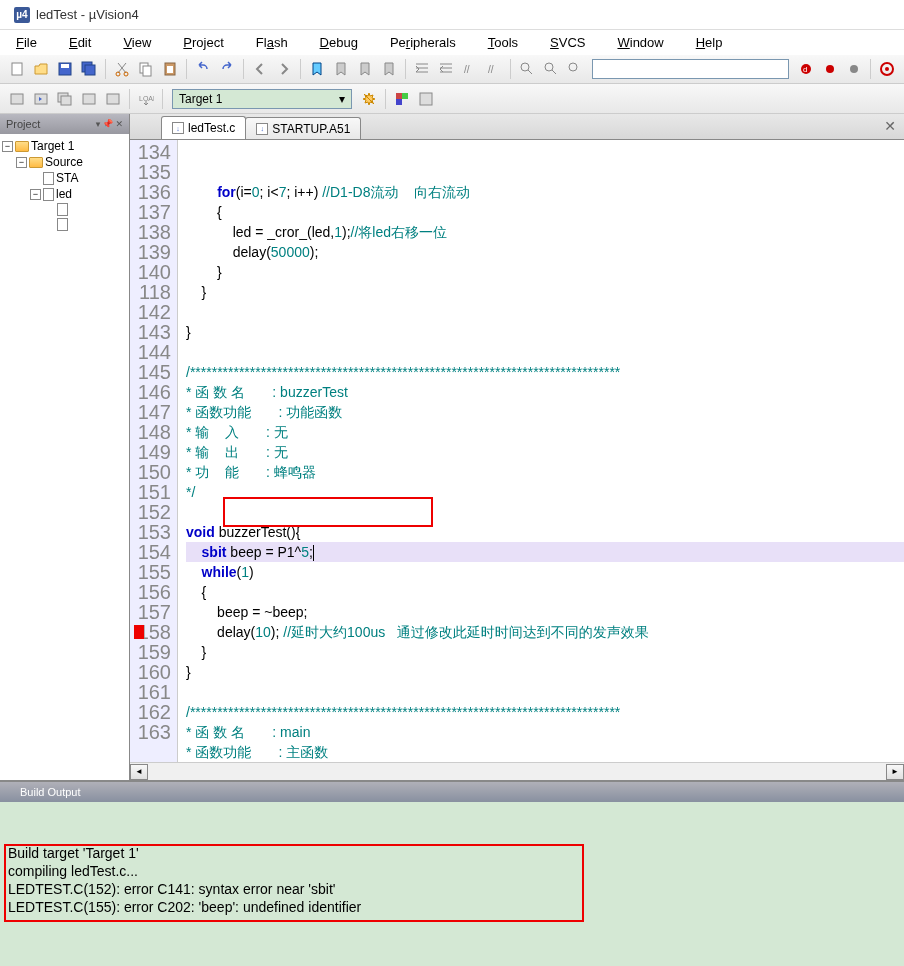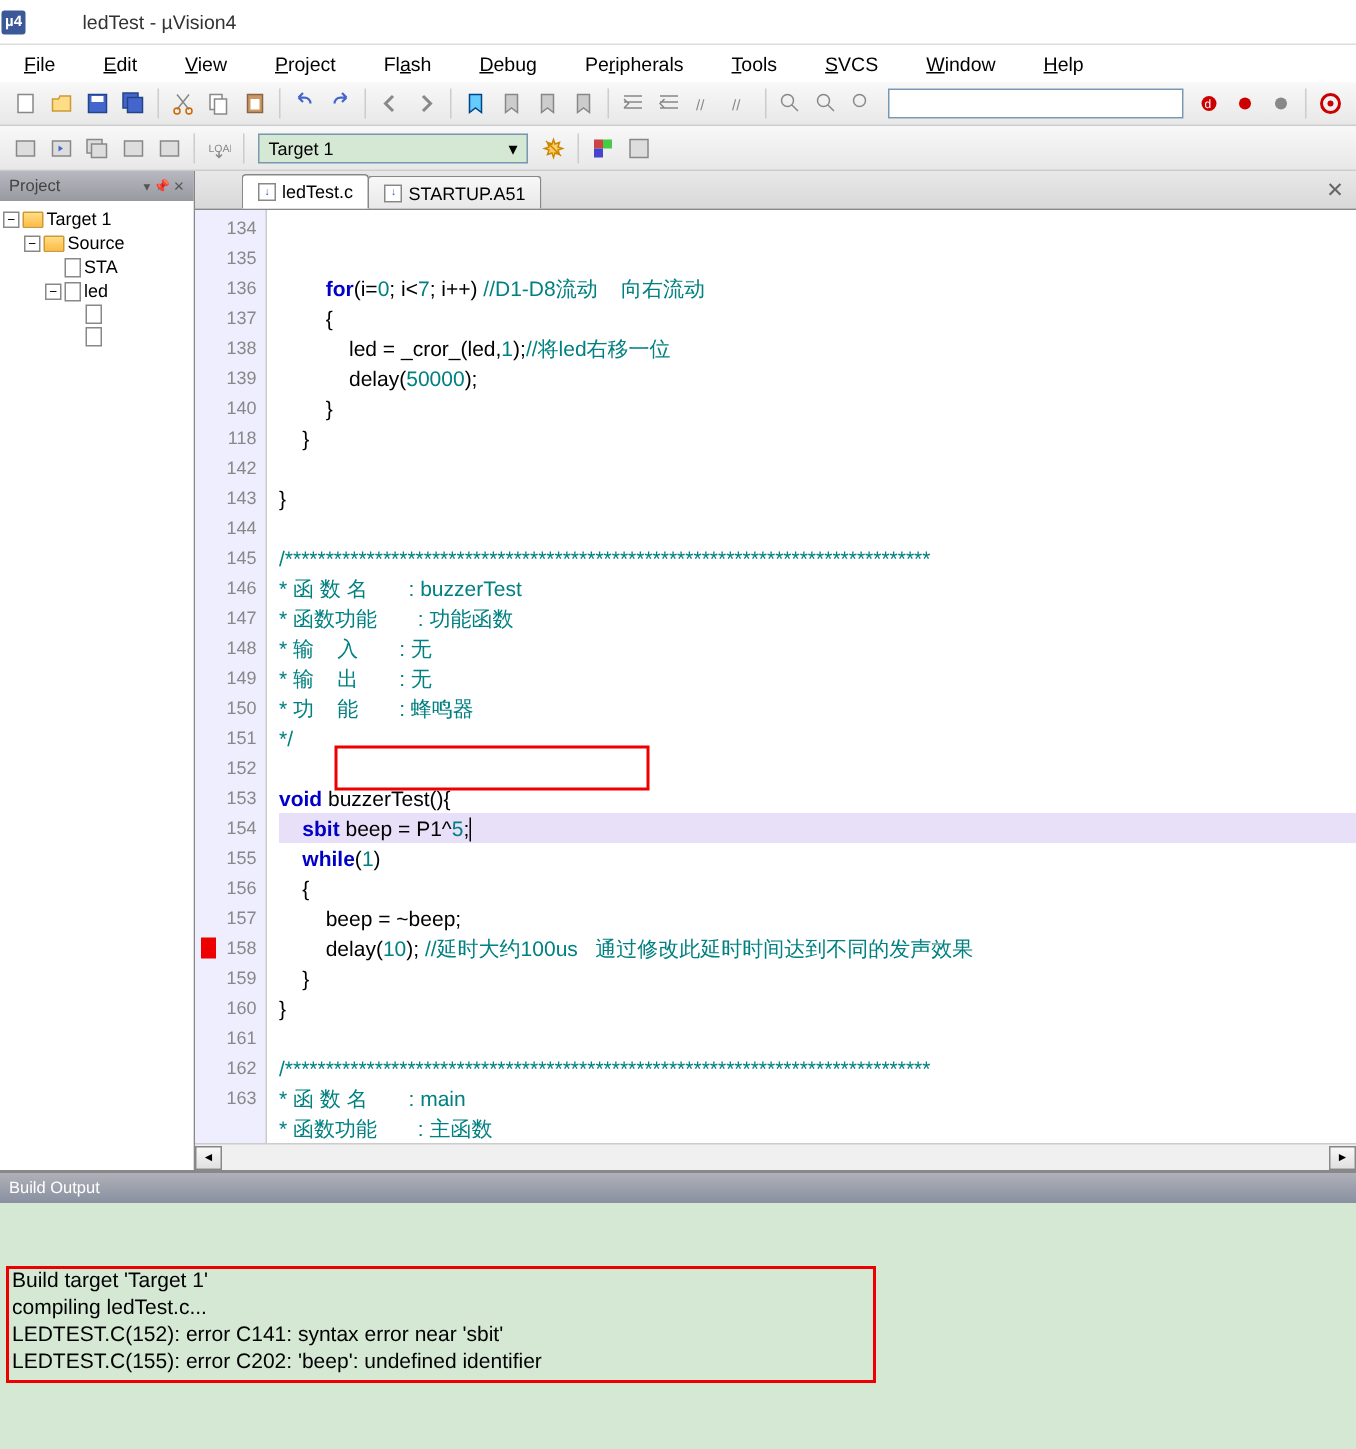--- a/index.html
+++ b/index.html
@@ -1,19 +1,19 @@
 <!DOCTYPE html>
 <html><head>
 <meta charset="utf-8">
 <style>
 * { margin: 0; padding: 0; box-sizing: border-box; font-family: Tahoma, sans-serif; }
 body { font-size: 12px; background: #f0f0f0; width: 904px; height: 966px; overflow: hidden; display: flex; flex-direction: column; }
-.titlebar { background: #fff; height: 30px; display: flex; align-items: center; padding: 4px 1px; border-bottom: 1px solid #ddd; }
+.titlebar { background: #fff; height: 30px; display: flex; align-items: center; padding: 4px 14px; border-bottom: 1px solid #ddd; }
 .app-icon { width: 16px; height: 16px; background: #3b5998; color: #fff; font-size: 10px; font-weight: bold; display: flex; align-items: center; justify-content: center; margin-right: 6px; border-radius: 2px; }
-.title-text { font-size: 13px; color: #333; margin-left: 32px; }
+.title-text { font-size: 13px; color: #333; }
 .menubar { background: #fff; height: 24px; display: flex; align-items: center; padding: 0 8px; gap: 16px; }
 .menu-item { padding: 2px 8px; cursor: pointer; font-size: 13px; }
 .menu-item u { text-decoration: underline; }
 .toolbar { background: linear-gradient(#f8f8f8, #e8e8e8); height: 30px; display: flex; align-items: center; padding: 2px 6px; gap: 2px; border-top: 1px solid #fff; border-bottom: 1px solid #ccc; }
 .tb-btn { width: 22px; height: 22px; display: flex; align-items: center; justify-content: center; cursor: pointer; border-radius: 2px; }
 .tb-sep { width: 1px; height: 20px; background: #ccc; margin: 0 3px; }
 .tb-combo { flex: 1; height: 20px; background: #fff; border: 1px solid #7a97b0; display: flex; align-items: center; padding: 0 4px; font-size: 11px; margin: 0 4px; }
 .toolbar2 { background: linear-gradient(#f8f8f8, #e8e8e8); height: 30px; display: flex; align-items: center; padding: 2px 6px; gap: 2px; border-bottom: 1px solid #ccc; }
 .target-combo { width: 180px; height: 20px; background: #d4e8d4; border: 1px solid #7a97b0; display: flex; align-items: center; padding: 0 6px; font-family: "Courier New", monospace; font-size: 12px; margin: 0 4px; }
 .main-area { display: flex; flex: 1; overflow: hidden; }
@@ -29,36 +29,36 @@
 .indent1 { padding-left: 14px; }
 .indent2 { padding-left: 28px; }
 .indent3 { padding-left: 42px; }
 .editor-area { flex: 1; display: flex; flex-direction: column; background: #fff; overflow: hidden; }
 .tab-bar { height: 26px; background: linear-gradient(#e8e8e8, #d8d8d8); display: flex; align-items: flex-end; padding: 0 30px 0 4px; border-bottom: 1px solid #888; position: relative; }
 .tab { height: 22px; background: linear-gradient(#f8f8f8, #e8e8e8); border: 1px solid #888; border-bottom: none; border-radius: 3px 3px 0 0; padding: 0 10px; display: flex; align-items: center; gap: 4px; font-size: 12px; cursor: pointer; margin-right: -1px; }
 .tab.active { background: #fff; height: 23px; position: relative; z-index: 1; margin-left: 27px; }
 .tab-icon { width: 12px; height: 12px; background: #fff; border: 1px solid #888; font-size: 7px; display: flex; align-items: center; justify-content: center; color: #46c; }
 .tab-close { position: absolute; right: 6px; top: 4px; width: 16px; height: 16px; display: flex; align-items: center; justify-content: center; cursor: pointer; color: #666; font-size: 14px; }
 .code-area { flex: 1; display: flex; overflow: hidden; background: #fff; }
-.gutter { width: 48px; background: #eef; border-right: 1px solid #ccc; text-align: right; padding: 2px 6px 2px 2px; font-family: "Courier New", monospace; font-size: 12px; line-height: 20px; color: #888; position: relative; }
+.gutter { width: 48px; background: #eef; border-right: 1px solid #ccc; text-align: right; padding: 2px 6px 2px 2px; font-family: "Courier New", monospace; font-size: 20px; line-height: 20px; color: #888; position: relative; }
 .gutter-line { height: 20px; position: relative; }
 .err-mark { position: absolute; left: 2px; width: 10px; height: 14px; background: #e00; top: 3px; }
 .code { flex: 1; padding: 2px 0 2px 8px; font-family: "Courier New", monospace; font-size: 14px; line-height: 20px; white-space: pre; overflow: hidden; position: relative; }
 .code-line { height: 20px; }
 .kw { color: #0000c8; font-weight: bold; }
 .num { color: #008080; }
 .cm { color: #008080; }
 .hl-line { background: #e8e0f8; display: block; }
 .red-box1 { position: absolute; border: 2px solid #e00; left: 45px; top: 357px; width: 210px; height: 30px; pointer-events: none; }
 .cursor { display: inline-block; width: 1px; height: 16px; background: #000; vertical-align: middle; }
 .hscroll { height: 18px; background: #f0f0f0; border-top: 1px solid #ccc; display: flex; align-items: center; }
 .hscroll-btn { width: 18px; height: 16px; background: linear-gradient(#f8f8f8, #e0e0e0); border: 1px solid #888; display: flex; align-items: center; justify-content: center; font-size: 8px; cursor: pointer; }
 .hscroll-track { flex: 1; height: 16px; background: #f0f0f0; }
 .build-panel { height: 186px; display: flex; flex-direction: column; border-top: 2px solid #888; }
-.build-header { background: linear-gradient(#b0b0b8, #8890a0); height: 20px; display: flex; align-items: center; padding: 0 6px; font-size: 11px; color: #fff; }
+.build-header { background: linear-gradient(#b0b0b8, #8890a0); height: 20px; display: flex; align-items: center; padding: 0 20px; font-size: 11px; color: #fff; }
 .build-content { flex: 1; background: #d4e8d4; padding: 6px 8px; font-family: "Courier New", monospace; font-size: 14px; line-height: 18px; white-space: pre; position: relative; }
 .red-box2 { position: absolute; border: 2px solid #e00; left: 4px; top: 42px; width: 580px; height: 78px; pointer-events: none; }
 svg { display: block; }
 </style>
 </head>
 <body>
 
 <div class="titlebar">
   <div class="app-icon">µ4</div>
   <div class="title-text">ledTest - µVision4</div>

